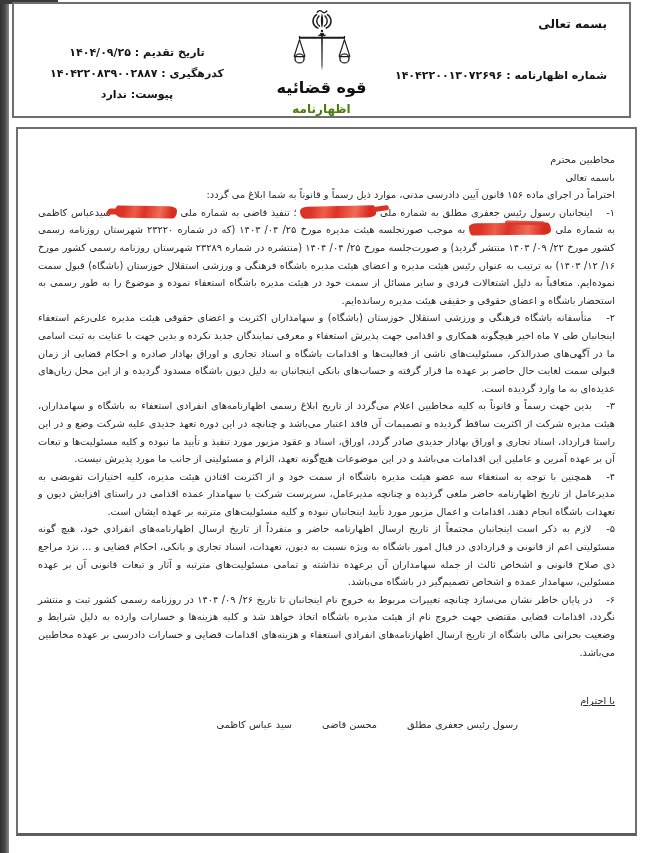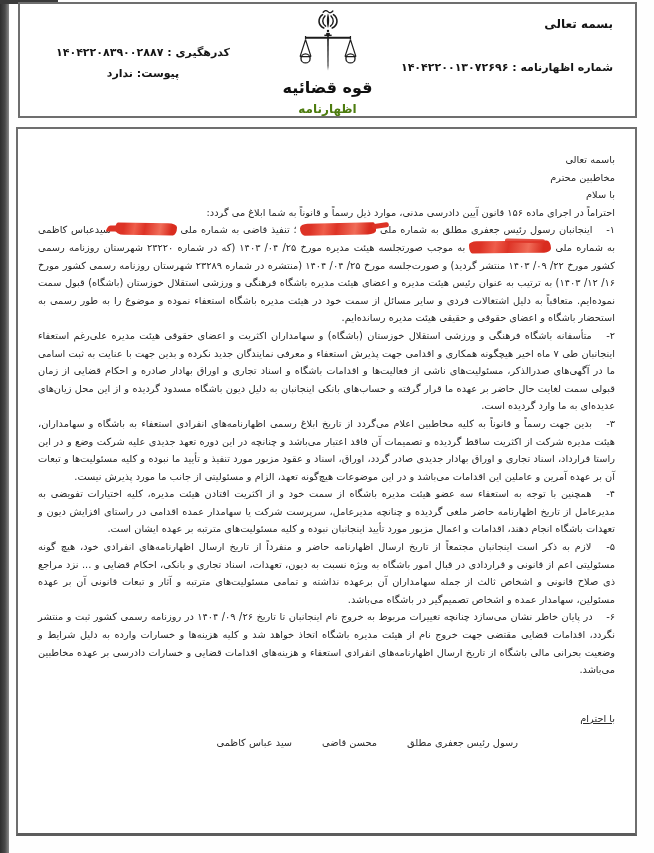--- a/index.html
+++ b/index.html
@@ -11,29 +11,29 @@
   .scan-edge-left{position:absolute;left:0;top:0;width:9px;height:853px;
     background:linear-gradient(to right,#2e2e2e 0%,#4a4a4a 55%,#8a8a8a 100%);}
   .scan-edge-top{position:absolute;left:0;top:0;width:58px;height:4px;background:#3a3a3a;}
   .smudge{position:absolute;background:rgba(110,110,110,.16);filter:blur(1.5px);border-radius:3px;}
   .smudge.s1{left:95px;top:29px;width:150px;height:6px;}
   .smudge.s2{left:425px;top:33px;width:130px;height:5px;opacity:.7;}
   .smudge.s3{left:120px;top:12px;width:70px;height:5px;opacity:.6;}
 
   
   .header-box{
-    position:absolute;left:18px;top:2px;width:619px;height:116px;
+    position:absolute;left:12px;top:2px;width:619px;height:116px;
     border:2px solid #6e6e6e;box-sizing:border-box;display:flex;background:#fff;
   }
   .hdr-right{width:40%;box-sizing:border-box;padding:13px 22px 0 0;text-align:right;}
   .hdr-center{width:20%;display:flex;flex-direction:column;align-items:center;padding-top:4px;}
   .hdr-left{width:40%;box-sizing:border-box;padding-top:38px;text-align:center;}
   .bismillah{font-weight:bold;font-size:12px;color:#151515;}
   .hline{font-weight:bold;font-size:11px;color:#151515;line-height:21px;white-space:nowrap;}
-  .hdr-right .hline{margin-top:26px;}
+  .hdr-right .hline{margin-top:34px;}
   .authority{font-weight:bold;font-size:16px;color:#111;margin-top:2px;}
   .doctype{font-weight:bold;font-size:12px;color:#4d7c0f;margin-top:5px;}
   .emblem-svg{display:block;}
 
   
   .body-box{
     position:absolute;left:16px;top:127px;width:621px;height:709px;
     border:2px solid #6e6e6e;border-bottom:3px solid #5c5c5c;box-sizing:border-box;
     padding:22px 20px 0 20px;background:#fff;overflow:hidden;
   }
@@ -97,34 +97,37 @@
         <path d="M13 52 L4 80 M13 52 L22 80 M4 80 L22 80" stroke="#1c1c1c" stroke-width="2" fill="none"></path>
         <circle cx="13" cy="83" r="7.5" fill="none" stroke="#1c1c1c" stroke-width="2.2"></circle>
         <path d="M87 52 L78 80 M87 52 L96 80 M78 80 L96 80" stroke="#1c1c1c" stroke-width="2" fill="none"></path>
         <circle cx="87" cy="83" r="7.5" fill="none" stroke="#1c1c1c" stroke-width="2.2"></circle>
       </svg>
       <div class="authority">قوه قضائیه</div>
       <div class="doctype">اظهارنامه</div>
     </div>
     <div class="hdr-left">
       <div class="hline">
+        <span>تاریخ تقدیم :</span>
+        <span>۱۴۰۴/۰۹/۲۵</span>
+      </div>
+      <div class="hline">
         <span>کدرهگیری :</span>
         <span>۱۴۰۴۲۲۰۸۳۹۰۰۲۸۸۷</span>
       </div>
       <div class="hline">
         <span>پیوست:</span>
         <span>ندارد</span>
       </div>
     </div>
   </div>
 
   <div class="body-box">
+    <p class="salut">مخاطبین محترم</p>
     <p class="salut">باسمه تعالی</p>
-    <p class="salut">مخاطبین محترم</p>
-    <p class="salut">با سلام</p>
     <p>احتراماً در اجرای ماده ۱۵۶ قانون آیین دادرسی مدنی، موارد ذیل رسماً و قانوناً به شما ابلاغ می گردد:</p>
 
     <p>
       <span class="marker">۱-</span>
       <span>اینجانبان رسول رئیس جعفری مطلق به شماره ملی</span>
       <span class="redaction red1"></span>
       <span>؛ تنفیذ قاضی به شماره ملی</span>
       <span class="redaction red2"></span>
       <span>سیدعباس کاظمی به شماره ملی</span>
       <span class="redaction red3"></span>

